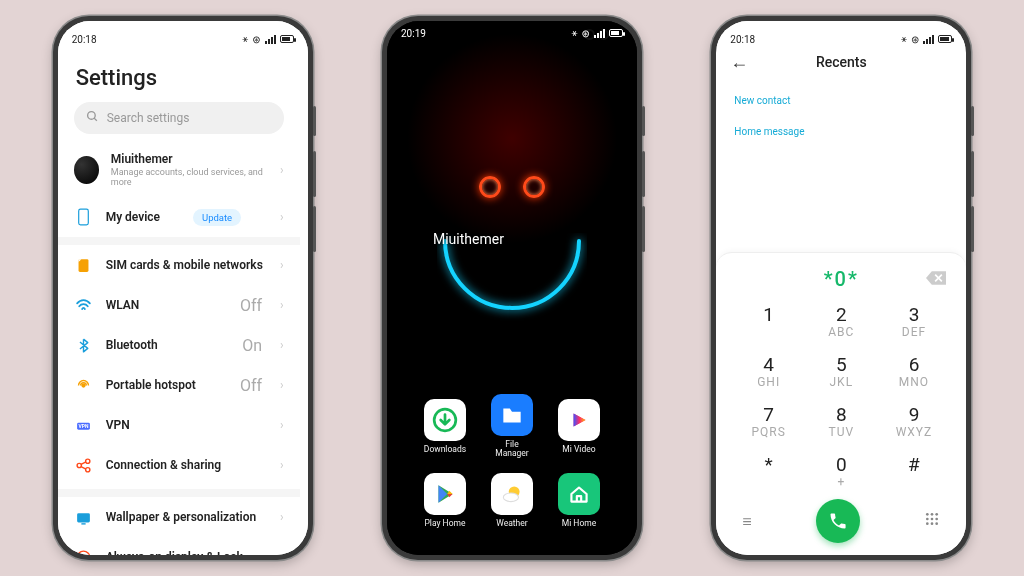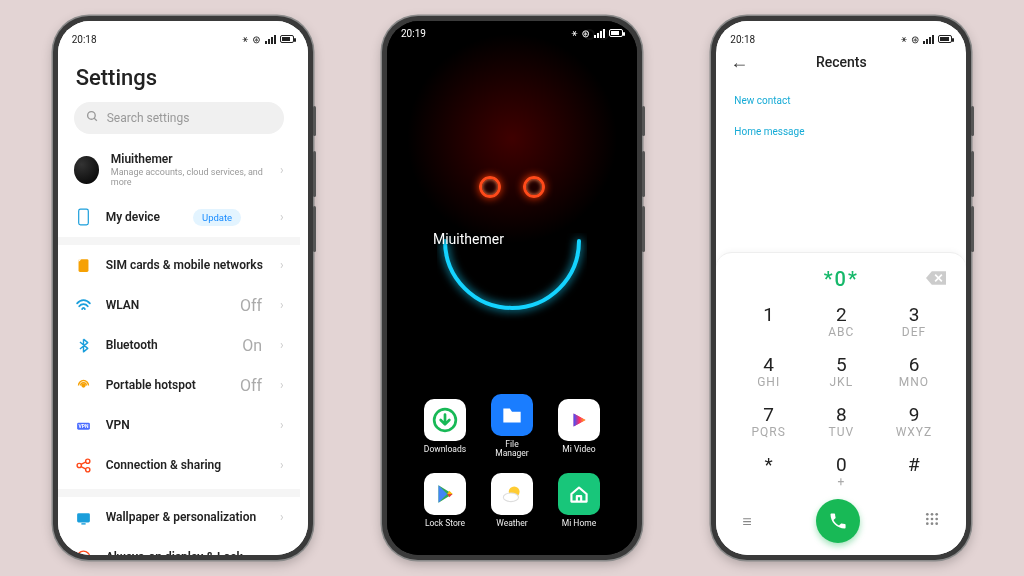--- a/index.html
+++ b/index.html
@@ -285,21 +285,21 @@
       <div class="iconRow" id="apps2" style="margin-bottom:10px;">
           <div class="appIcon">
             <div class="ai" style="background:#ffffff">
               <svg width="26" height="26" viewBox="0 0 24 24">
                 <path d="M6 4 L6 20 L19 12 Z" fill="#34a853"></path>
                 <path d="M6 4 L14 12 L6 20" fill="#4285f4"></path>
                 <path d="M14 12 L19 12 L16 9" fill="#fbbc05"></path>
                 <path d="M14 12 L19 12 L16 15" fill="#ea4335"></path>
               </svg>
             </div>
-            <div class="appLabel">Lock Store</div>
+            <div class="appLabel">Play Home</div>
           </div>
           <div class="appIcon">
             <div class="ai" style="background:#ffffff">
               <svg width="26" height="26" viewBox="0 0 24 24">
                 <circle cx="14" cy="10" r="5" fill="#ffcc33"></circle>
                 <ellipse cx="11" cy="15" rx="7" ry="4" fill="#fff" stroke="#ddd"></ellipse>
               </svg>
             </div>
             <div class="appLabel">Weather</div>
           </div>

